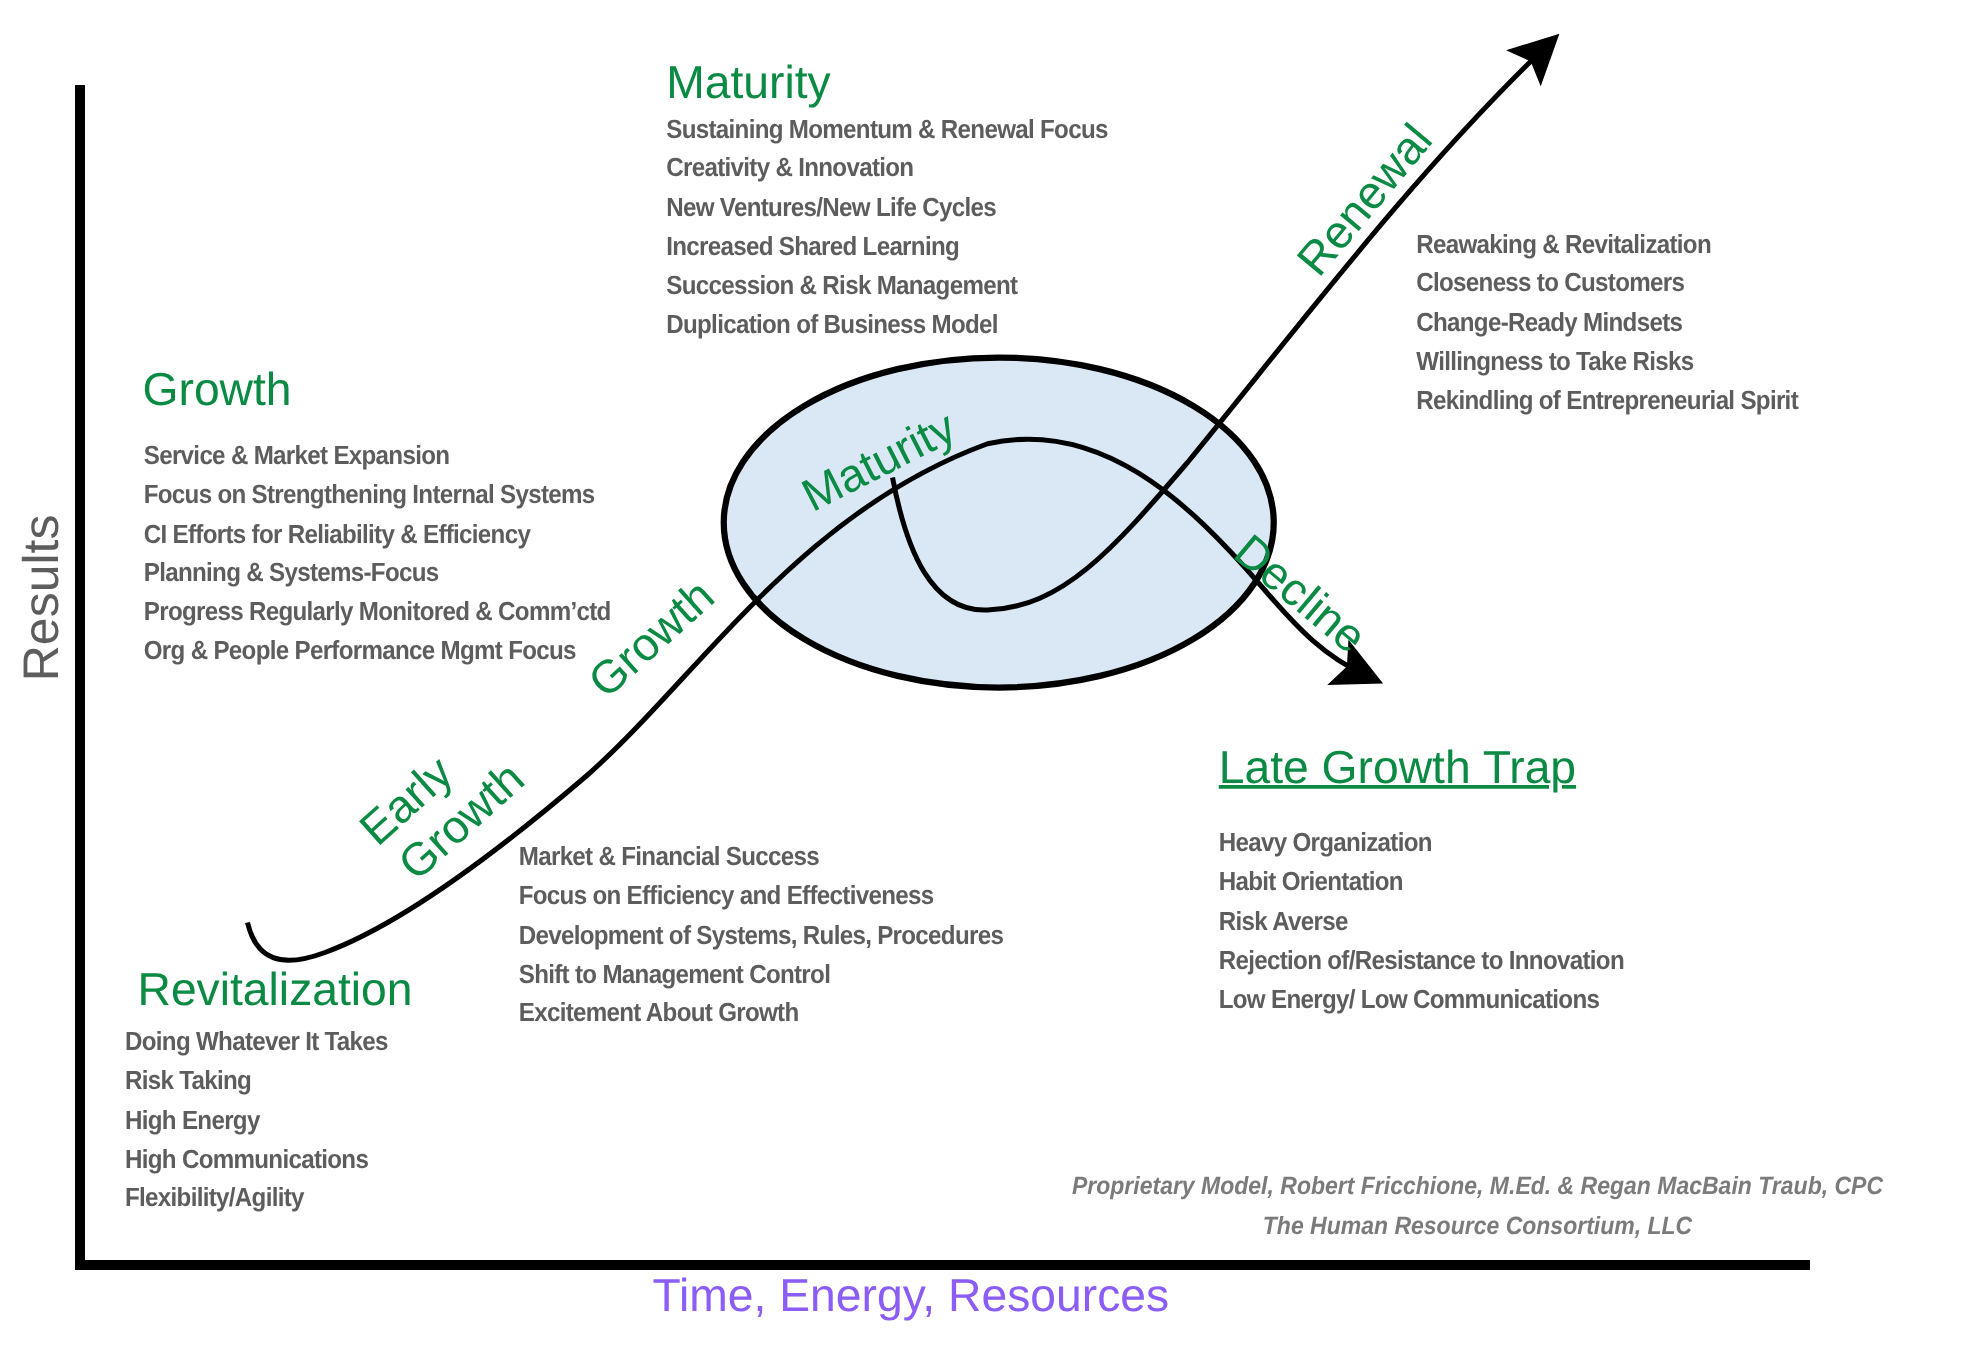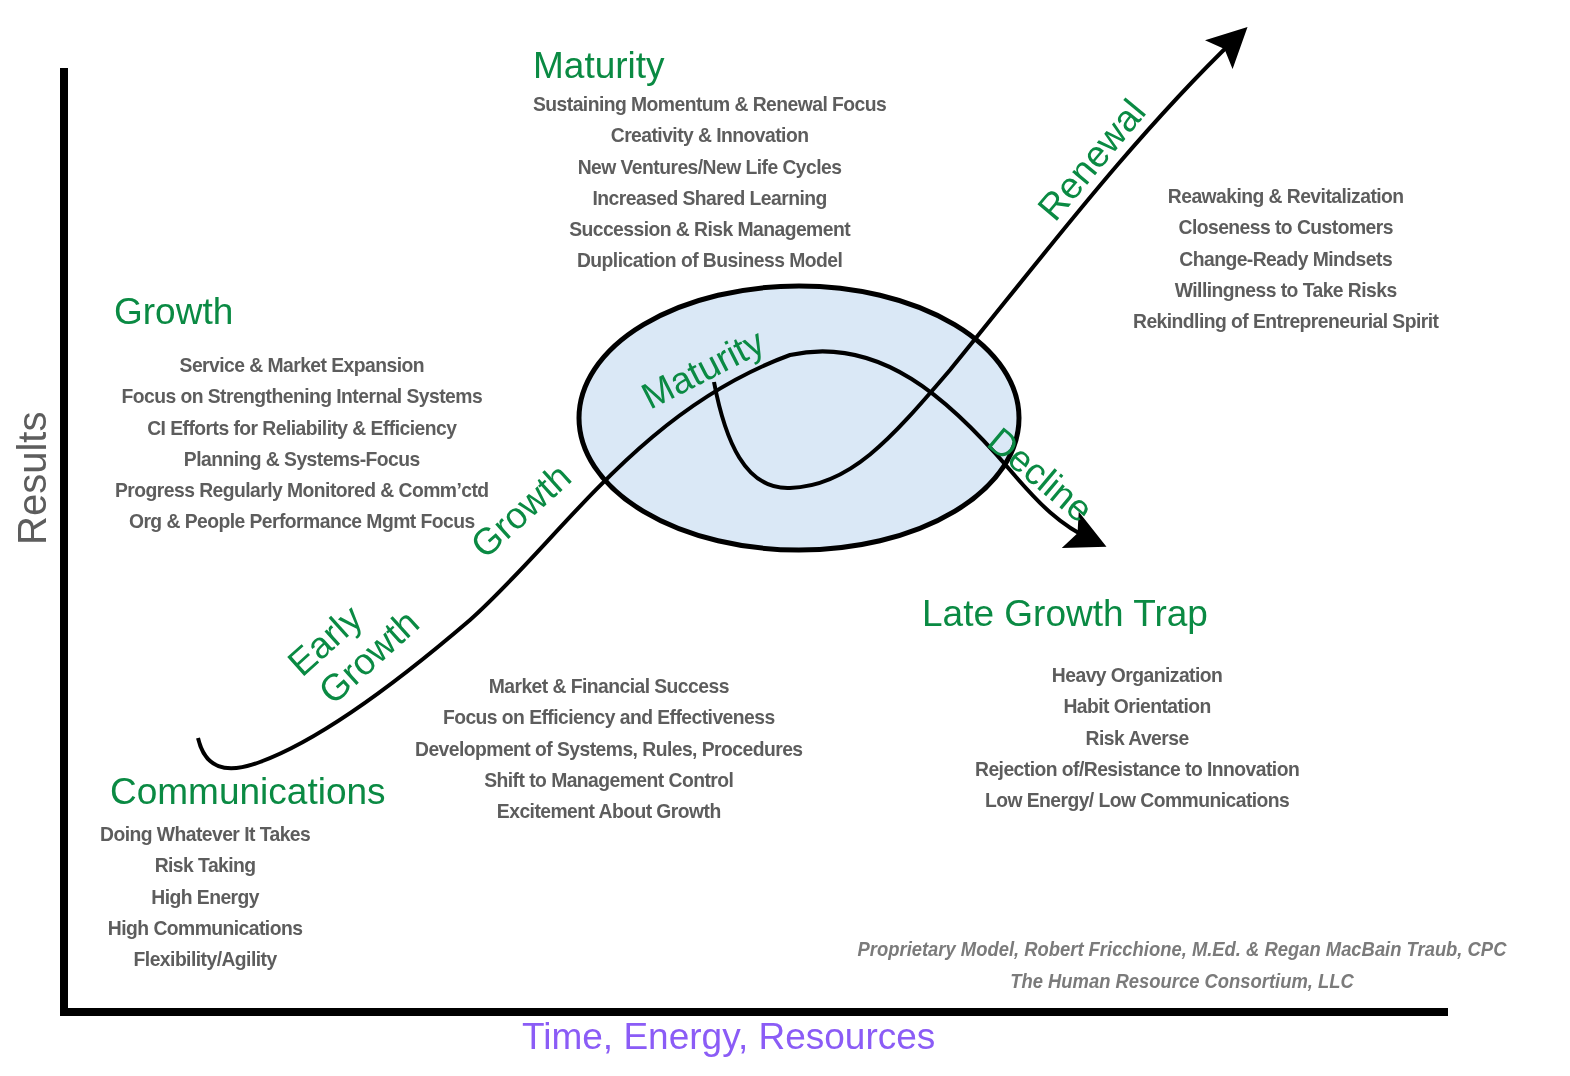--- a/index.html
+++ b/index.html
@@ -1,21 +1,21 @@
 <!DOCTYPE html>
 <html><head>
 <meta charset="utf-8">
 <style>
   html, body { margin: 0; padding: 0; background: #ffffff; }
   body { width: 1570px; height: 1076px; position: relative; overflow: hidden;
          font-family: "Liberation Sans", sans-serif; }
   #diagram { position: absolute; left: 0; top: 0; }
   .heading { position: absolute; color: #0a8a43; font-family: "Liberation Sans", sans-serif;
              font-size: 37px; line-height: 40px; white-space: nowrap; }
-  .list { position: absolute; margin: 0; padding: 0; list-style: none; text-align: center; }
+  .list { position: absolute; margin: 0; padding: 0; list-style: none; }
   .list li { color: #5d5d5d; font-family: "Liberation Sans", sans-serif; font-weight: bold;
              font-size: 21px; line-height: 31.3px; white-space: nowrap; letter-spacing: -0.6px;
              transform: scaleX(0.92); transform-origin: left center; }
   .curve-label { fill: #0a8a43; font-family: "Liberation Sans", sans-serif; font-size: 37px; }
   .axis-label { position: absolute; color: #8b5cf6; font-family: "Liberation Sans", sans-serif;
                 font-size: 37px; white-space: nowrap; }
   .credit { position: absolute; color: #7b7b7b; font-family: "Liberation Sans", sans-serif;
             font-weight: bold; font-style: italic; font-size: 20px; white-space: nowrap;
             transform: scaleX(0.92); transform-origin: center center; text-align: center; }
 </style>
@@ -83,30 +83,30 @@
 </ul>
 
 <ul class="list" style="left:415px; top:670px;">
   <li>Market &amp; Financial Success</li>
   <li>Focus on Efficiency and Effectiveness</li>
   <li>Development of Systems, Rules, Procedures</li>
   <li>Shift to Management Control</li>
   <li>Excitement About Growth</li>
 </ul>
 
-<div class="heading" style="left:922px; top:594px;">Late Growth Trap</div>
+<div class="heading" style="left:975px; top:594px;text-decoration:underline;">Late Growth Trap</div>
 <ul class="list" style="left:975px; top:639px;margin-top:20px;">
   <li>Heavy Organization</li>
   <li>Habit Orientation</li>
   <li>Risk Averse</li>
   <li>Rejection of/Resistance to Innovation</li>
   <li>Low Energy/ Low Communications</li>
 </ul>
 
-<div class="heading" style="left:110px; top:772px;">Communications</div>
+<div class="heading" style="left:110px; top:772px;">Revitalization</div>
 <ul class="list" style="left:100px; top:818px;">
   <li>Doing Whatever It Takes</li>
   <li>Risk Taking</li>
   <li>High Energy</li>
   <li>High Communications</li>
   <li>Flexibility/Agility</li>
 </ul>
 
 <div class="credit" style="left:792px; top:938px; width:780px;">Proprietary  Model, Robert Fricchione, M.Ed. &amp; Regan MacBain Traub, CPC</div>
 <div class="credit" style="left:792px; top:970px; width:780px;">The Human Resource Consortium, LLC</div>

